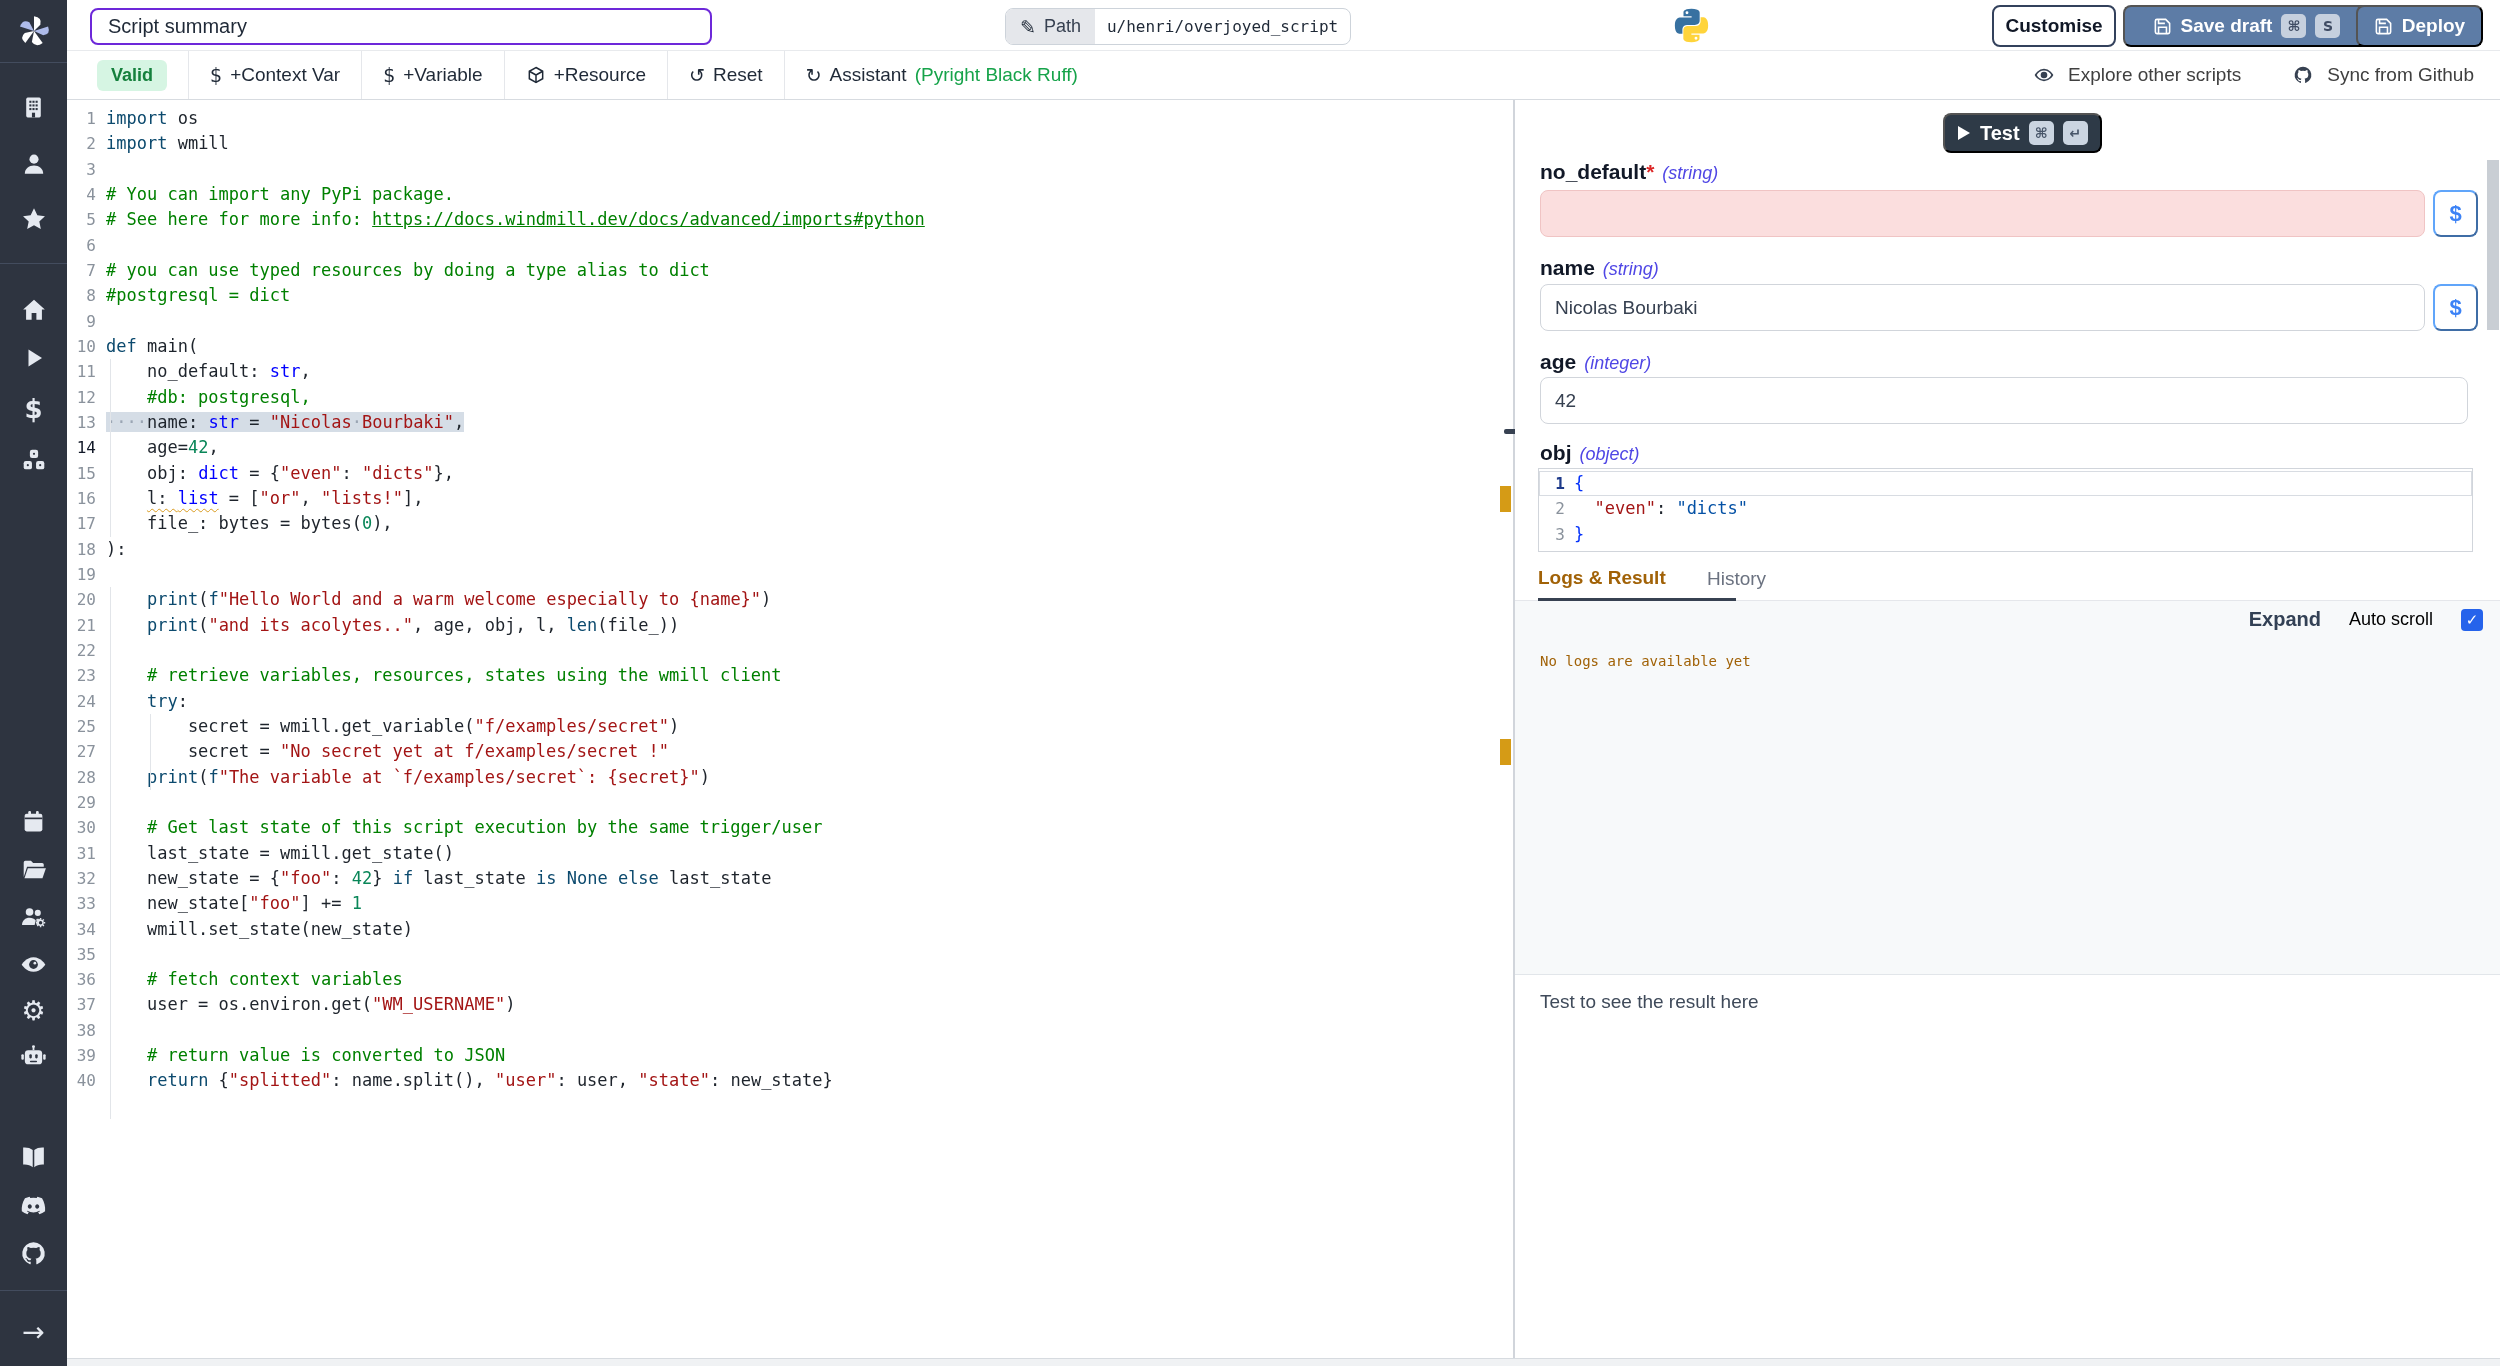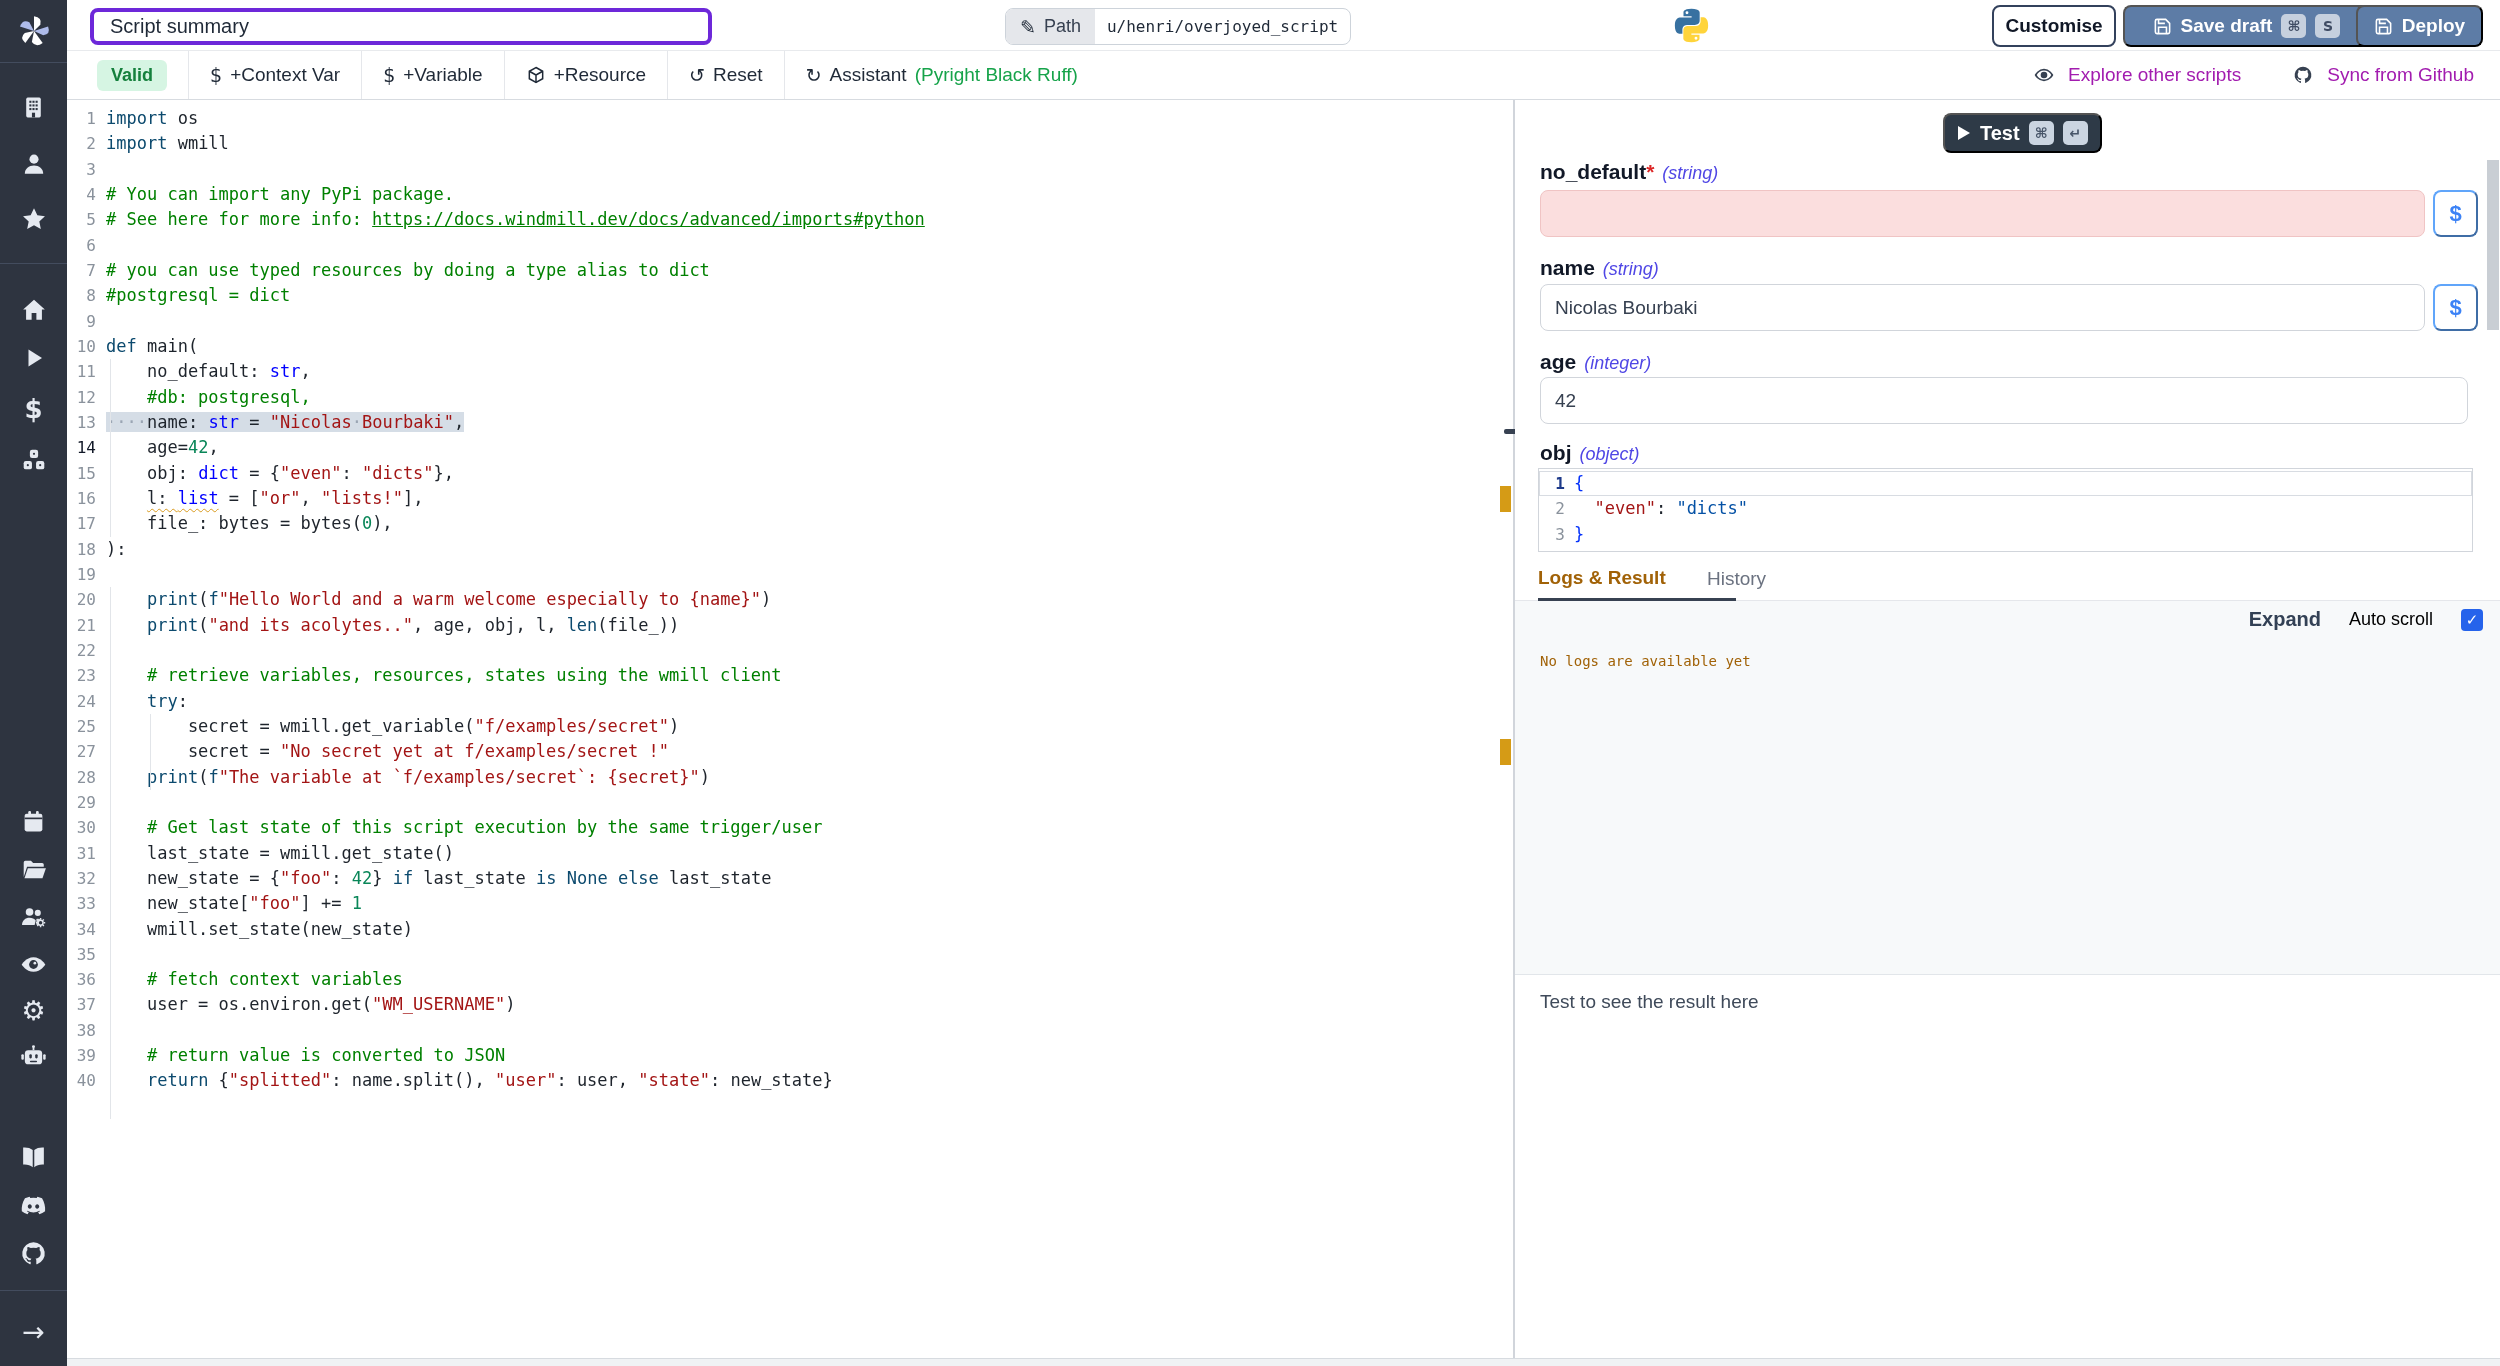--- a/index.html
+++ b/index.html
@@ -8,21 +8,21 @@
 
   
   #sidebar { position:absolute; left:0; top:0; width:67px; height:1366px; background:#2e3440; z-index:5; }
   .sb-icon { position:absolute; left:0; width:67px; display:flex; justify-content:center; align-items:center;
     color:#e5e9f0; cursor:pointer; }
   .sb-glyph { font-family:"DejaVu Sans", sans-serif; font-size:24px; color:#e5e9f0; line-height:1; }
   .sb-div { position:absolute; left:0; width:67px; border-top:1px solid #434c5e; }
 
   
   #header { position:absolute; left:67px; top:0; right:0; height:51px; background:#fff; border-bottom:1px solid #e8eaed; }
-  #summary-input { position:absolute; left:23px; top:8px; width:622px; height:37px; border:4px solid #6d28d9;
+  #summary-input { position:absolute; left:23px; top:8px; width:622px; height:37px; border:2px solid #6d28d9;
     border-radius:8px; font-size:20px; color:#1f2937; padding:0 16px; outline:none; background:#fff;
     font-family:"Liberation Sans", sans-serif;}
   #path-pill { position:absolute; left:938px; top:8px; height:37px; display:flex; align-items:stretch;
     border:1px solid #cdd3da; border-radius:8px; overflow:hidden; background:#fff; }
   #path-pill .seg-l { background:#e5e7eb; display:flex; align-items:center; gap:8px; padding:0 14px;
     font-size:18px; color:#374151; font-weight:500; }
   #path-pill .seg-r { display:flex; align-items:center; padding:0 12px; font-family:"DejaVu Sans Mono", monospace;
     font-size:16px; color:#1f2937; }
   #py-logo { position:absolute; left:1606px; top:7px; width:37px; height:37px; }
   .btn { display:flex; align-items:center; justify-content:center; gap:9px; border-radius:8px; cursor:pointer;
@@ -38,21 +38,21 @@
   
   #toolbar { position:absolute; left:67px; top:51px; right:0; height:49px; background:#fff; border-bottom:1px solid #d7dbe0; }
   #toolbar-left { position:absolute; left:30px; top:0; height:48px; display:flex; align-items:center; }
   .tb-sep { width:1px; height:48px; background:#e5e7eb; margin:0 21px; }
   .tb-item { display:flex; align-items:center; gap:8px; font-size:19px; font-weight:500; color:#1f2937; cursor:pointer; white-space:nowrap; }
   .tb-ico { font-size:19px; color:#1f2937; font-family:"DejaVu Sans", sans-serif; }
   #valid-badge { background:#d6f5e3; color:#15803d; font-weight:600; font-size:18px; border-radius:6px;
     padding:5px 14px; }
   .green { color:#16a34a; }
   #toolbar-right { position:absolute; right:26px; top:0; height:48px; display:flex; align-items:center; gap:52px; }
-  #toolbar-right .tb-item { color:#a21caf;gap:14px; }
+  #toolbar-right .tb-item { color:#404040;gap:14px; }
 
   
   #editor { position:absolute; left:67px; top:100px; width:1446px; height:1257px; background:#fff; padding-top:6px; overflow:hidden; }
   .cl { display:flex; height:25.33px; line-height:25.33px; font-family:"DejaVu Sans Mono", monospace; font-size:17px; }
   .cl .ln { width:29px; text-align:right; color:#8a929c; font-size:16px; flex:none; }
   .cl .lc { margin-left:10px; white-space:pre; }
   .cl.act .ln { color:#111827; }
   .selbg { background:#d5dde6; }
   .tk-kw { color:#0c4a6e; } .tk-ty { color:#0000ff; }
   .tk-st { color:#a31515; } .tk-cm { color:#008000; }

